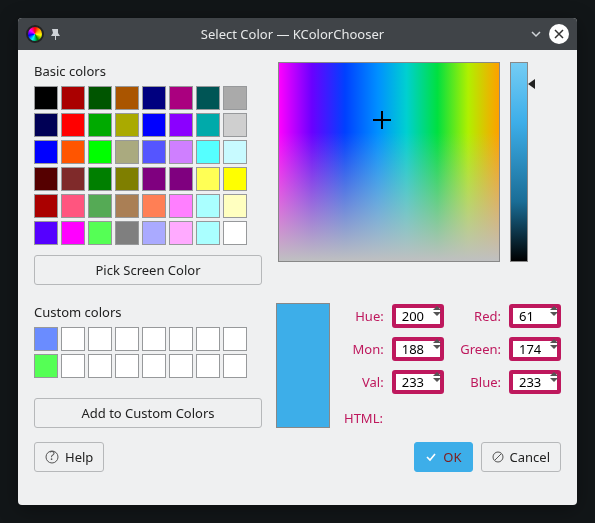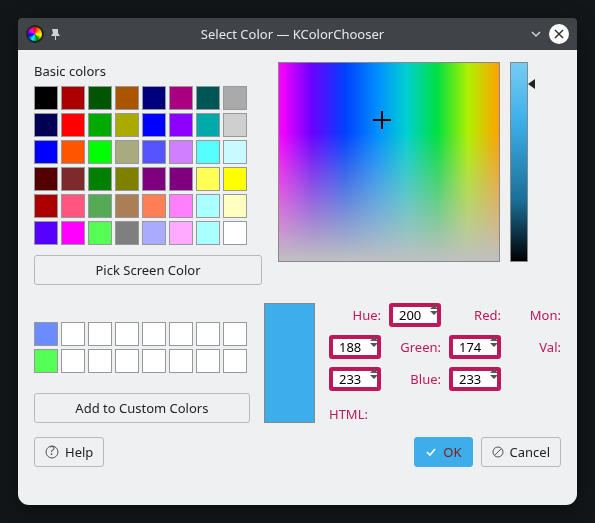--- a/index.html
+++ b/index.html
@@ -1,17 +1,17 @@
 <!DOCTYPE html>
 <html><head>
 <meta charset="utf-8">
 <style>
 * { box-sizing: border-box; margin: 0; padding: 0; font-family: "Noto Sans", "Segoe UI", sans-serif; font-size: 13px; }
 body { background: #121618; width: 595px; height: 523px; overflow: hidden; }
-.window { background: #eff0f1; border-radius: 11px; margin: 18px; height: 487px; display: flex; flex-direction: column; box-shadow: 0 4px 20px rgba(0,0,0,0.35); }
+.window { background: #eff0f1; border-radius: 4px; margin: 18px; height: 487px; display: flex; flex-direction: column; box-shadow: 0 4px 20px rgba(0,0,0,0.35); }
 .titlebar { background: #404448; color: #fff; height: 32px; display: flex; align-items: center; padding: 0 8px; border-radius: 4px 4px 0 0; }
 .titlebar .app-icon { width: 18px; height: 18px; border-radius: 50%; background: conic-gradient(red,orange,yellow,green,cyan,blue,magenta,red); border: 2px solid #222; }
 .titlebar .pin { margin-left: 8px; color: #cfd3d7; }
 .titlebar svg { display: block; }
 .titlebar .title { flex: 1; text-align: center; color: #e7e9ea; }
 .titlebar .winbtn { margin-left: 6px; display: flex; align-items: center; justify-content: center; }
 .titlebar .close { width: 20px; height: 20px; background: #fff; color: #333; border-radius: 50%; }
 .content { padding: 12px 16px 14px 16px; flex: 1; display: flex; flex-direction: column; }
 .top-row { display: flex; gap: 16px; }
 .left-col { width: 228px; }
@@ -135,20 +135,21 @@
           <div class="crosshair"></div>
         </div>
         <div class="value-strip">
           <div class="arrow"></div>
         </div>
       </div>
     </div>
 
     <div class="lower">
       <div class="custom-col">
+        <div class="section-label">Custom colors</div>
         <div class="custom-grid" id="custom-grid">
             <div class="swatch" style="background: rgb(106, 140, 255);"></div>
             <div class="swatch" style="background: rgb(255, 255, 255);"></div>
             <div class="swatch" style="background: rgb(255, 255, 255);"></div>
             <div class="swatch" style="background: rgb(255, 255, 255);"></div>
             <div class="swatch" style="background: rgb(255, 255, 255);"></div>
             <div class="swatch" style="background: rgb(255, 255, 255);"></div>
             <div class="swatch" style="background: rgb(255, 255, 255);"></div>
             <div class="swatch" style="background: rgb(255, 255, 255);"></div>
             <div class="swatch" style="background: rgb(85, 255, 85);"></div>
@@ -165,20 +166,24 @@
 
       <div class="preview" id="preview" style="background: rgb(61, 174, 233);"></div>
 
       <div class="inputs">
         <label>Hue:</label>
         <div class="spin"><input value="200" style=""><div class="arrows">
               <span class="up"></span>
               <span class="dn"></span>
             </div></div>
         <label>Red:</label>
+        <div class="spin"><input value="61" style=""><div class="arrows">
+              <span class="up"></span>
+              <span class="dn"></span>
+            </div></div>
 
         <label>Mon:</label>
         <div class="spin"><input value="188" style=""><div class="arrows">
               <span class="up"></span>
               <span class="dn"></span>
             </div></div>
         <label>Green:</label>
         <div class="spin"><input value="174" style=""><div class="arrows">
               <span class="up"></span>
               <span class="dn"></span>

